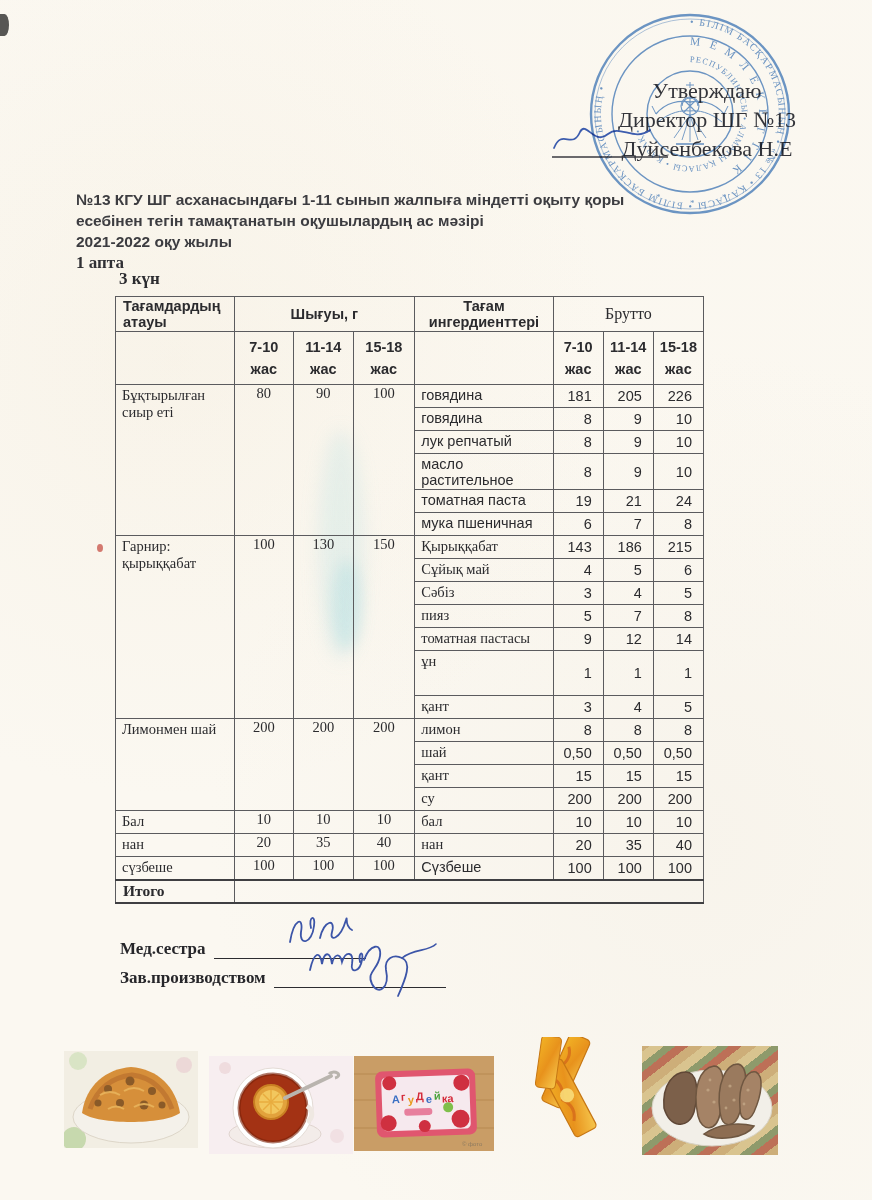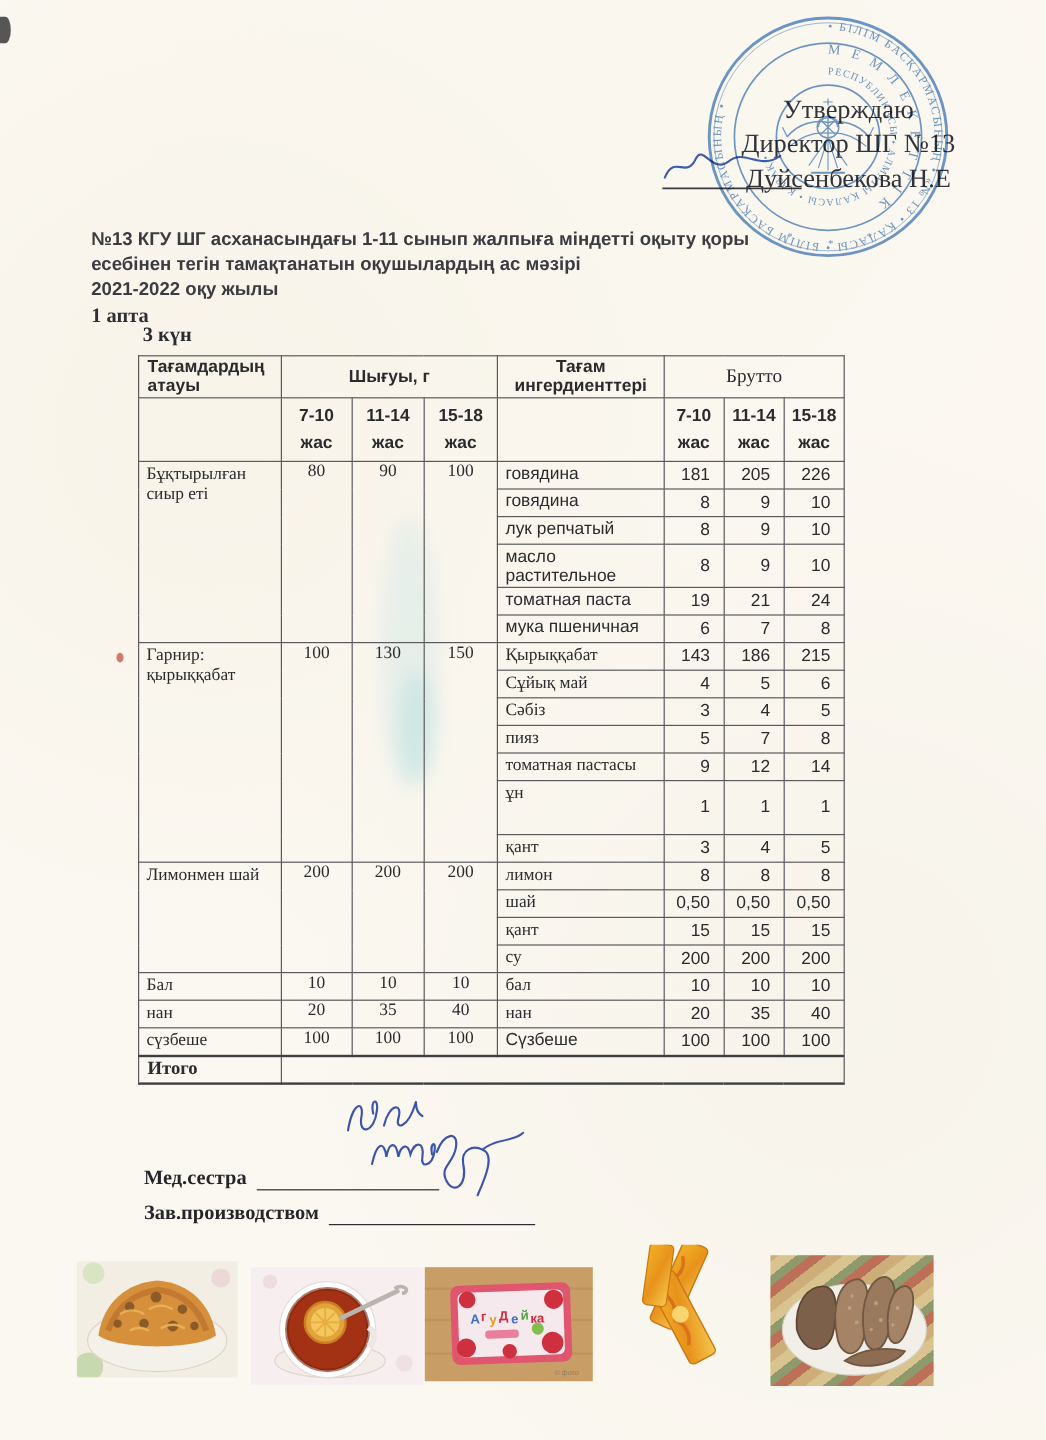--- a/index.html
+++ b/index.html
@@ -48,21 +48,21 @@
   tbody tr.tall{height:45px;}
   td.dish{vertical-align:top;text-align:left;font-size:14.5px;padding-left:6px;padding-top:2px;}
   td.out{vertical-align:top;text-align:center;padding-top:0;}
   td.ing{vertical-align:top;text-align:left;padding-left:6px;padding-top:2px;}
   td.bv{vertical-align:middle;text-align:right;padding-right:11px;font-family:"Liberation Sans", sans-serif;}
   .sans{font-family:"Liberation Sans", sans-serif;}
   tr.total-row{height:23px;border-top:2px solid #3f3f42;border-bottom:2px solid #3f3f42;}
   tr.total-row th{font-family:"Liberation Serif", serif;text-align:left;padding-left:7px;font-size:15.5px;font-weight:bold;}
 
   
-  .signatures{position:absolute;left:120px;top:963px;font-size:17px;font-weight:bold;color:#26262a;}
+  .signatures{position:absolute;left:120px;top:930px;font-size:17px;font-weight:bold;color:#26262a;}
   .sig-row{display:flex;align-items:flex-end;height:29px;}
   .sig-row .lbl{margin-right:8px;}
   .sig-underline{display:inline-block;border-bottom:1.6px solid #2c2c30;height:20px;}
   .u1{width:152px;}
   .u2{width:172px;}
   .hand-sig1{position:absolute;left:278px;top:908px;width:95px;height:44px;}
   .hand-sig2{position:absolute;left:302px;top:930px;width:150px;height:72px;}
 
   
   .photo{position:absolute;overflow:hidden;}

